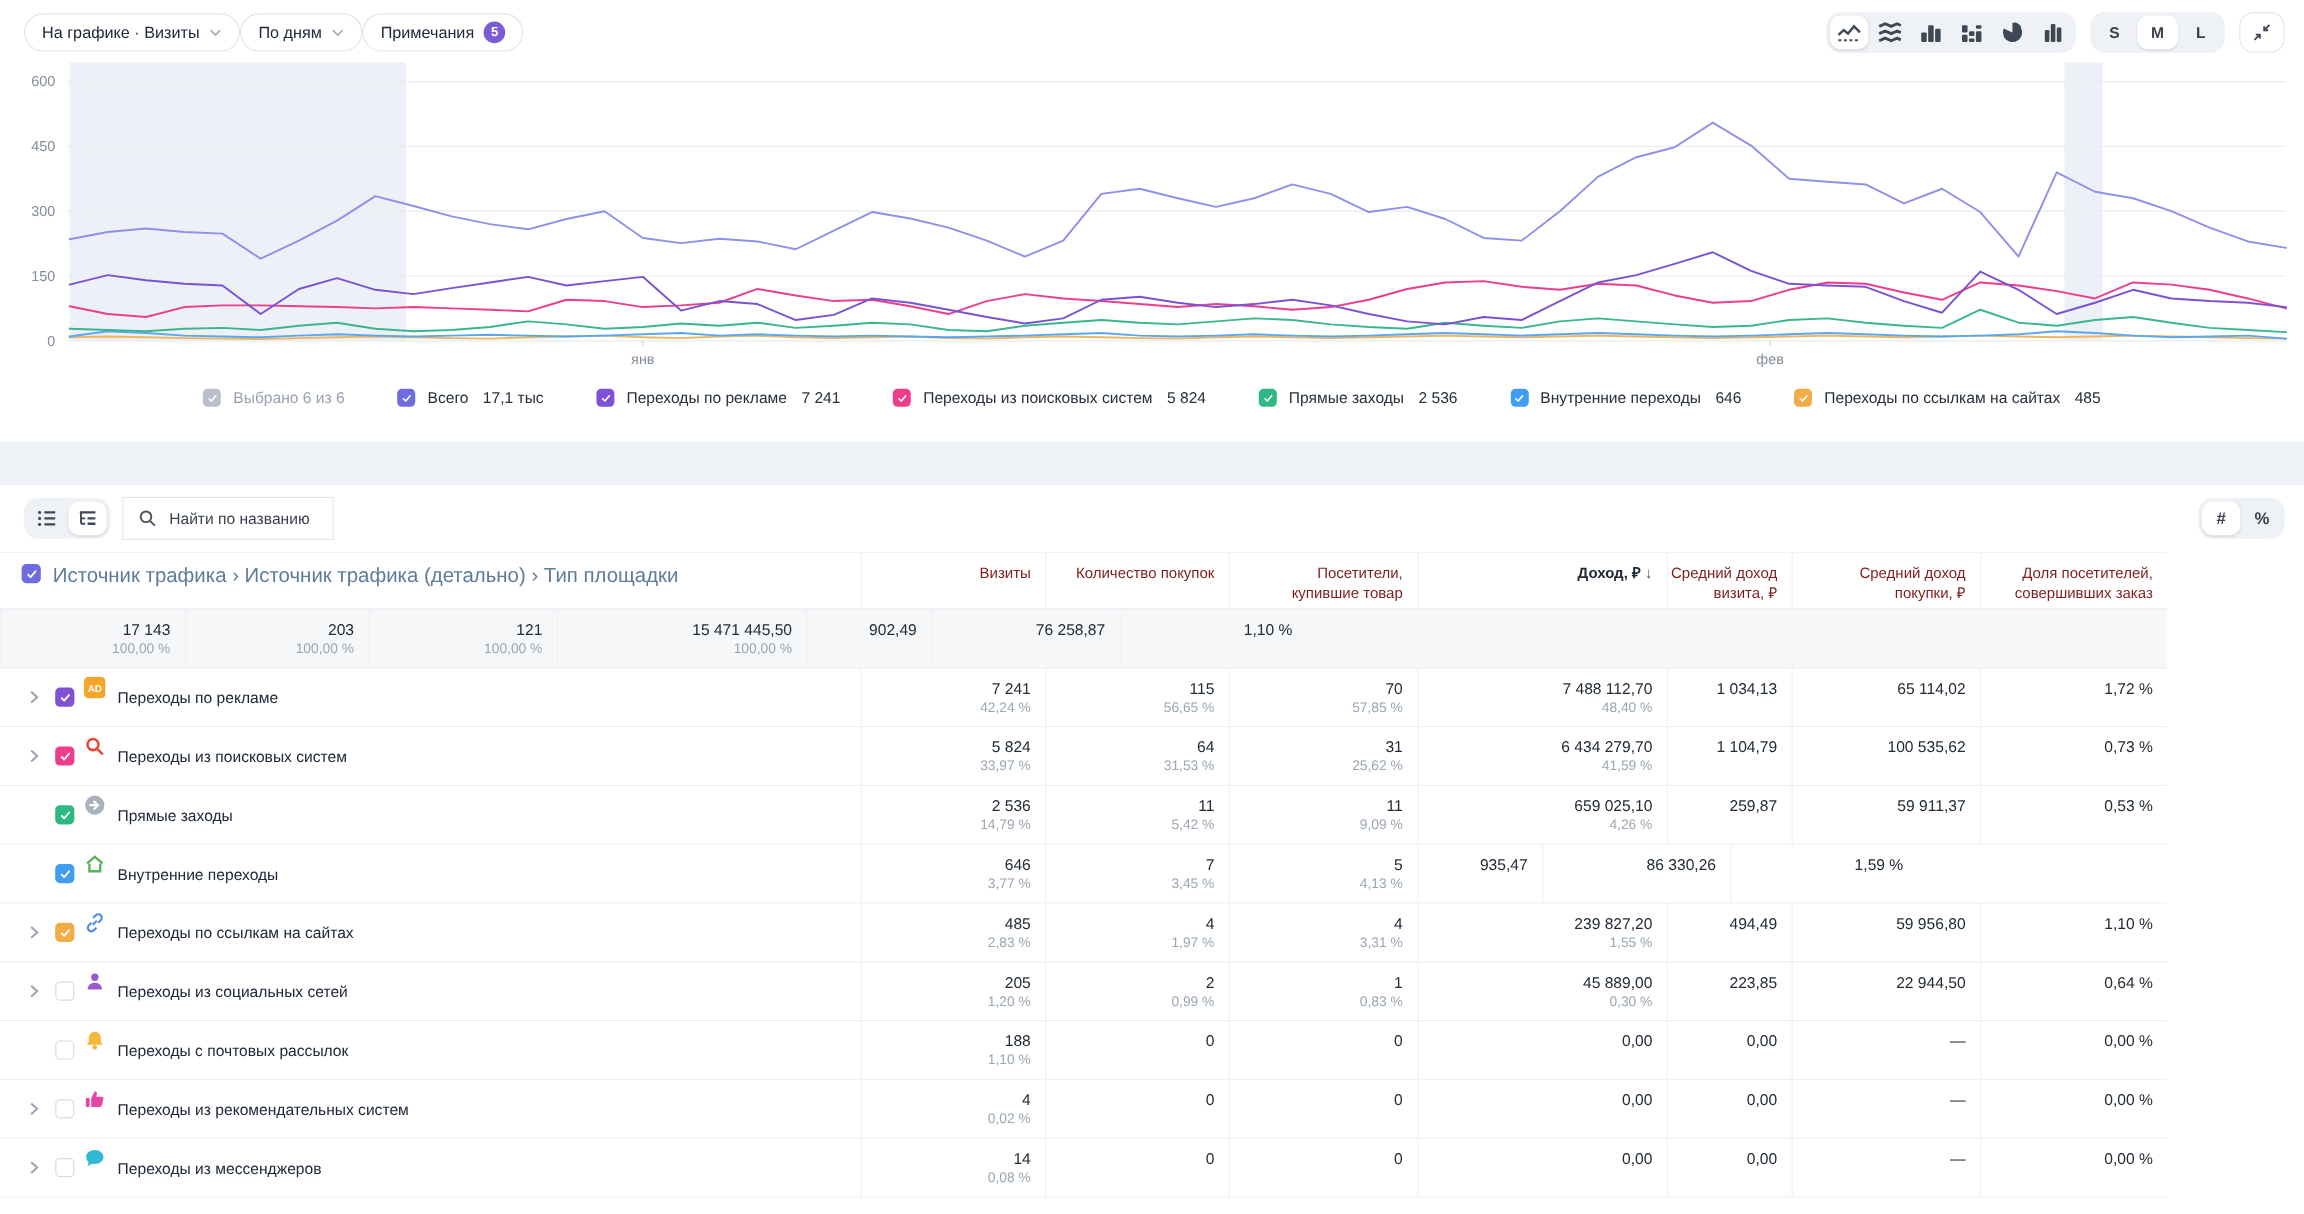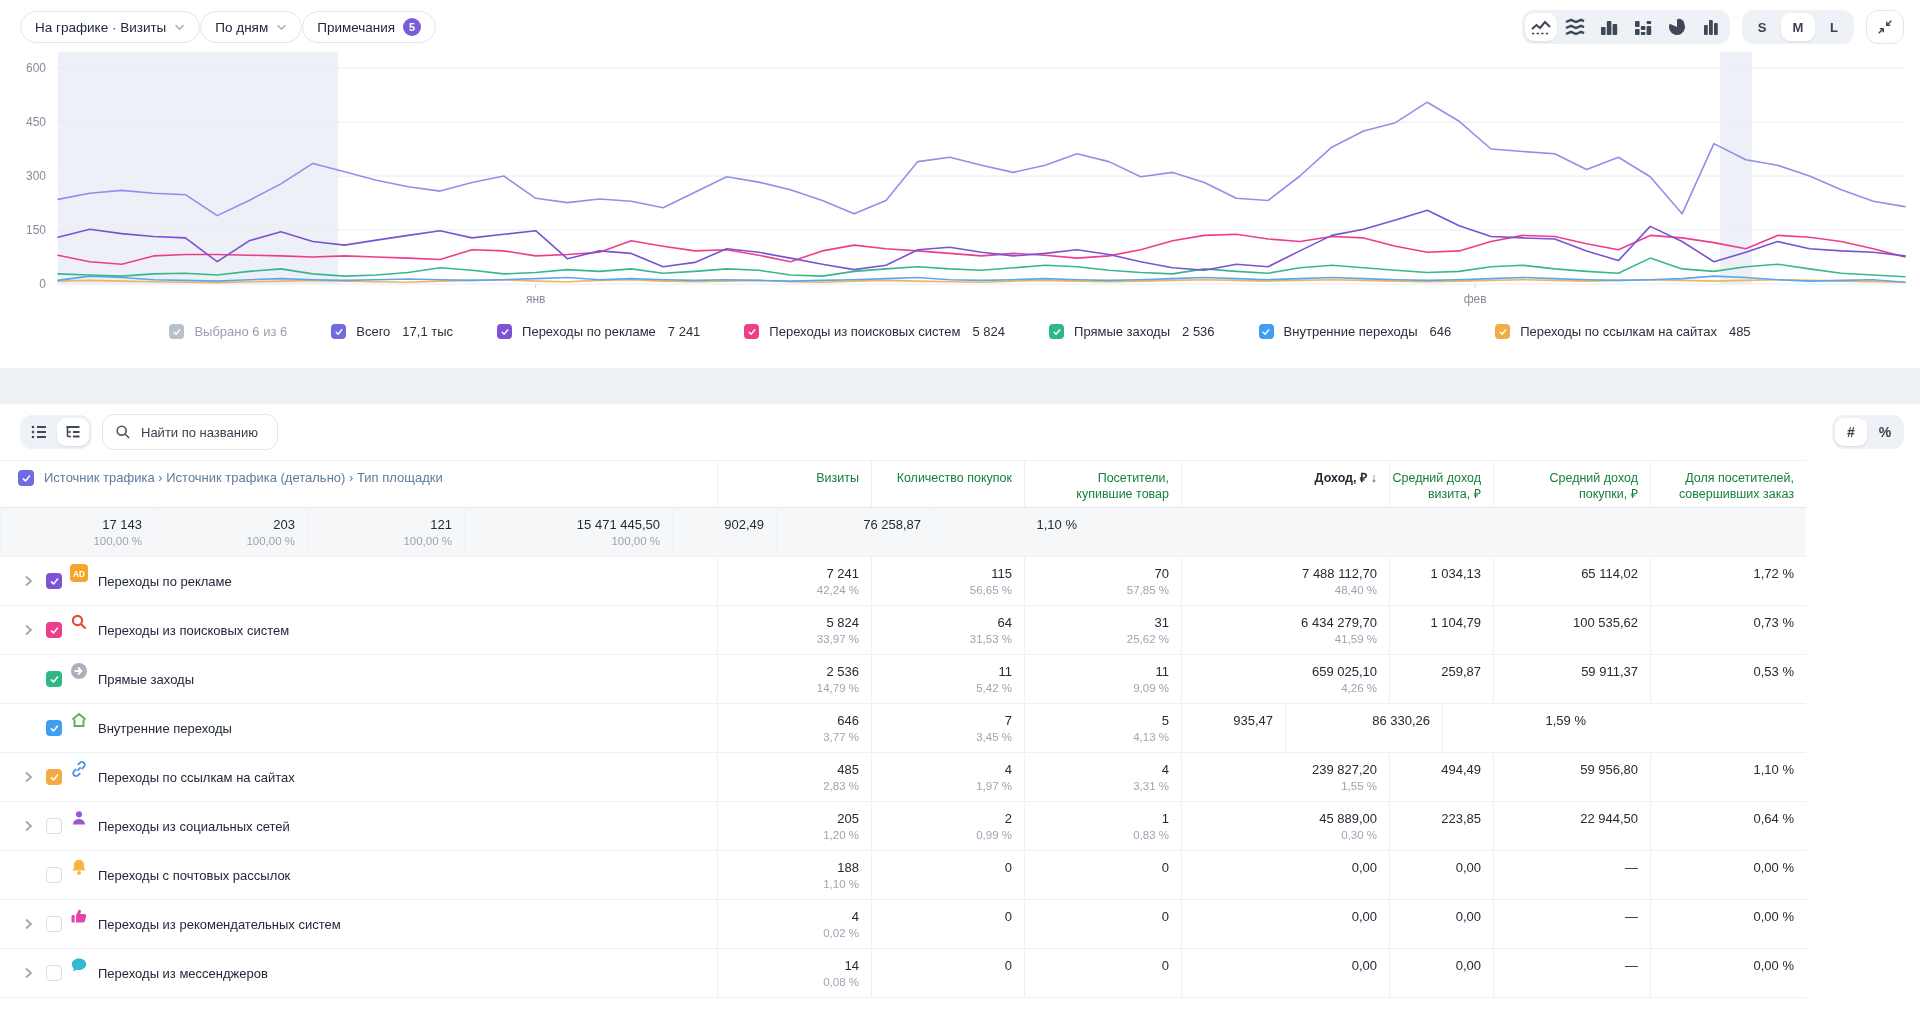--- a/index.html
+++ b/index.html
@@ -40,34 +40,34 @@
     align-items:center;justify-content:center;}
   .legend-cb svg{width:10px;height:10px;}
   .legend-value{margin-left:2px;}
 
   .section-gap{position:absolute;top:368px;left:0;width:1920px;height:36px;background:#eef1f5;}
 
   
   .toolbar{position:absolute;top:404px;left:0;width:1920px;height:56px;display:flex;
     align-items:center;justify-content:space-between;padding:0 16px 0 20px;}
   .toolbar-left{display:flex;gap:10px;align-items:center;}
-  .search-box{width:176px;height:36px;border:1px solid #e2e6ec;border-radius:12px;background:#fff;
+  .search-box{width:176px;height:36px;border:1px solid #e2e6ec;border-radius:0;background:#fff;
     display:flex;align-items:center;gap:8px;padding:0 12px;}
   .search-box input{border:none;outline:none;font-size:13px;color:#20293a;width:124px;background:transparent;}
   .search-box input::placeholder{color:#39424e;opacity:1;}
   .fmt-btn{width:32px;height:28px;border:none;background:transparent;border-radius:9px;
     font-size:14px;font-weight:bold;color:#39424e;cursor:pointer;display:flex;align-items:center;justify-content:center;}
   .fmt-btn.active{background:#fff;box-shadow:0 1px 2px rgba(30,40,60,.10);}
 
   
   .table{position:absolute;top:460px;left:0;width:1806px;}
   .thead{display:flex;border-top:1px solid #f0f2f5;border-bottom:1px solid #e5e8ee;height:48px;}
   .th-label{width:717px;display:flex;align-items:flex-start;gap:10px;padding:9px 0 0 18px;
-    font-size:13px;color:#5e7b9c;}
-  .th{padding:9px 12px 0 0;text-align:right;font-size:12.5px;line-height:16px;color:#15803d;
+    font-size:17px;color:#5e7b9c;}
+  .th{padding:9px 12px 0 0;text-align:right;font-size:12.5px;line-height:16px;color:#7f1d1d;
     border-left:1px solid #eef1f5;}
   .th .th-l2{display:block;}
   .th.sorted{color:#222b36;font-weight:bold;}
   .c1{width:154px}.c2{width:153px}.c3{width:157px}.c4{width:208px}.c5{width:104px}.c6{width:157px}.c7{width:156px}
 
   .trow{display:flex;height:49px;border-bottom:1px solid #edf0f4;}
   .trow.highlight{background:#f6f7f9;}
   .rlabel{width:717px;display:flex;align-items:center;padding-left:18px;gap:8px;}
   .expander{width:20px;height:20px;display:flex;align-items:center;justify-content:center;
     border:none;background:none;padding:0;cursor:pointer;flex:none;}

